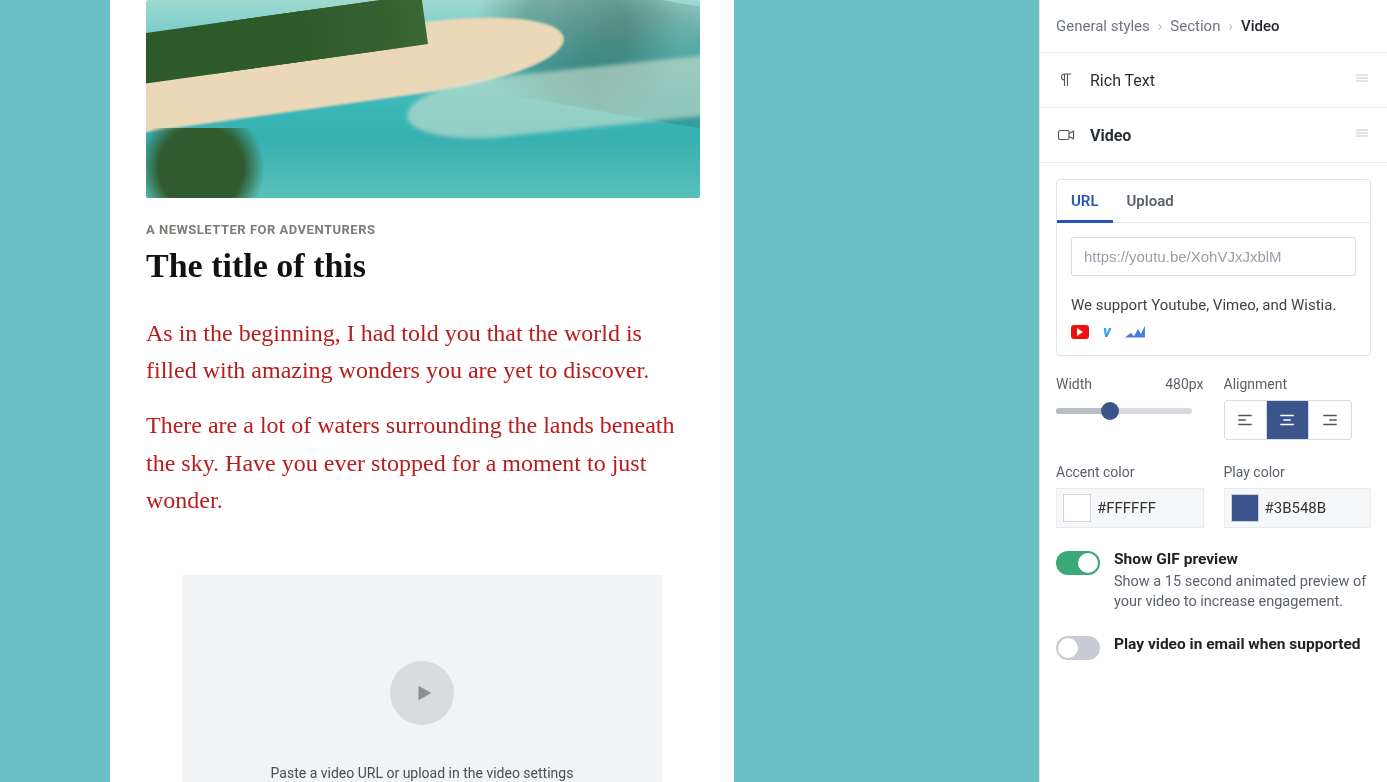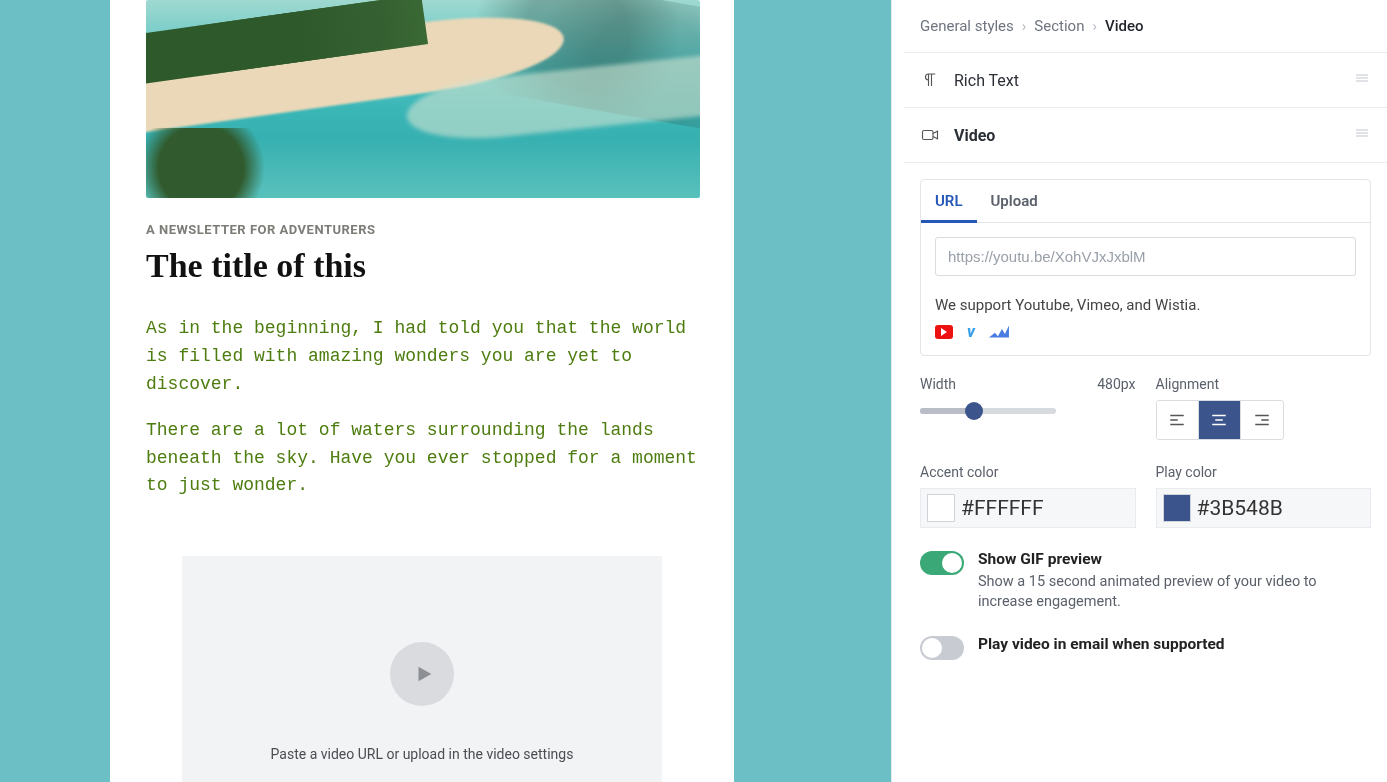--- a/index.html
+++ b/index.html
@@ -90,24 +90,24 @@
   }
   .title {
     margin-top: 10px;
     font-family: Georgia, "Times New Roman", serif;
     font-size: 34px;
     font-weight: 800;
     color: #111;
   }
   .body-p {
     margin-top: 30px;
-    font-family: Liberation Mono, monospace;
-    font-size: 18px;
+    font-family: Liberation Serif, serif;
+    font-size: 24px;
     line-height: 1.55;
-    color: #4d7c0f;
+    color: #b91c1c;
   }
   .body-p + .body-p { margin-top: 18px; }
 
   .video-placeholder {
     width: 480px;
     margin: 56px auto 0;
     background: #f2f3f5;
     padding: 50px 20px 40px;
     text-align: center;
   }
@@ -119,26 +119,25 @@
     display:flex; align-items:center; justify-content:center;
   }
   .play-circle svg { width: 22px; height:22px; fill:#8c8f94; margin-left:4px;}
   .video-placeholder-text {
     font-size: 14px;
     color: #4a4d52;
   }
 
   
   .panel {
-    width: 496px;
+    width: 348px;
     background: #ffffff;
     border-left: 1px solid #e5e7ea;
     display:flex;
     flex-direction:column;
-    padding-left:12px;
   }
   .panel-inner {
     flex:1;
     overflow-y:auto;
     padding-bottom: 20px;
   }
   .breadcrumb {
     padding: 17px 16px;
     border-bottom: 1px solid #e9ebee;
     font-size: 15px;
@@ -259,21 +258,21 @@
     border:1px solid #e9ebee;
     background:#f6f7f9;
     height:40px;
     margin-top:4px;
   }
   .color-swatch {
     width:28px; height:28px; margin:0 6px;
     border:1px solid #d0d4da;
   }
   .color-text {
-    font-size:21px; color:#333;
+    font-size:15px; color:#333;
   }
 
   .toggle-row {
     display:flex; gap:14px; margin-top:22px;
   }
   .toggle {
     width:44px; height:24px; border-radius:12px;
     background:#c8ccd2; position:relative; flex-shrink:0;
     cursor:pointer; margin-top:1px;
   }

